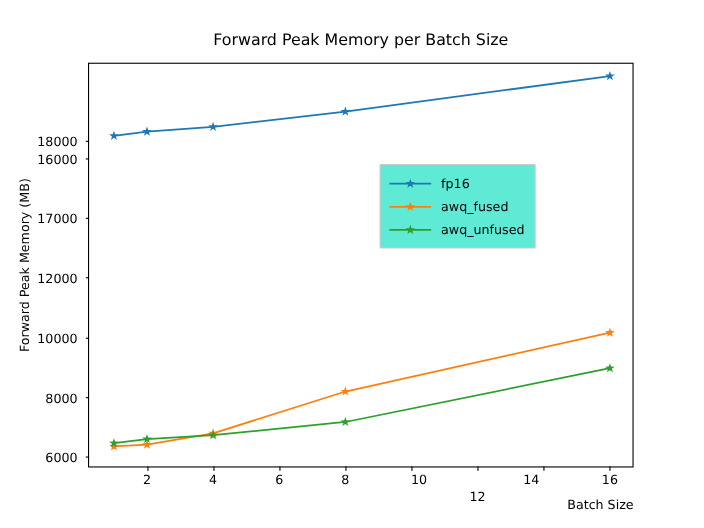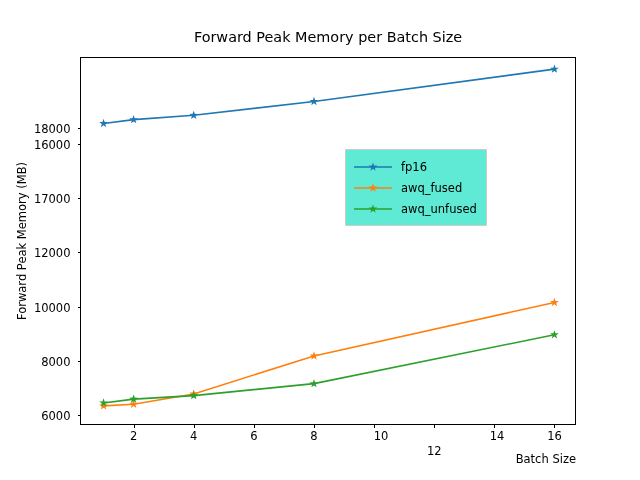--- a/index.html
+++ b/index.html
@@ -169,21 +169,21 @@
         <div class="tick-x-label" style="left: 112.727px;">4</div>
         <div class="tick-x" style="left: 172.848px;"></div>
         <div class="tick-x-label" style="left: 172.848px;">6</div>
         <div class="tick-x" style="left: 232.97px;"></div>
         <div class="tick-x-label" style="left: 232.97px;">8</div>
         <div class="tick-x" style="left: 293.091px;"></div>
         <div class="tick-x-label" style="left: 300px;">10</div>
         <div class="tick-x" style="left: 353.212px;"></div>
         <div class="tick-x-label" style="left: 353.212px; margin-top: 20px;">12</div>
         <div class="tick-x" style="left: 413.333px;"></div>
-        <div class="tick-x-label" style="left: 416px;">14</div>
+        <div class="tick-x-label" style="left: 402px;">14</div>
         <div class="tick-x" style="left: 473.455px;"></div>
         <div class="tick-x-label" style="left: 473.455px;">16</div>
       </div>
     <svg id="data-svg" viewBox="0 0 496 368" preserveAspectRatio="none">
         <polyline points="22.55,65.45 52.61,61.65 112.73,57.30 232.97,43.45 473.45,11.14" fill="none" stroke="#1f77b4" stroke-width="1.6"></polyline>
         <path d="M22.55,60.85L23.63,63.96L26.92,64.03L24.30,66.02L25.25,69.17L22.55,67.29L19.84,69.17L20.80,66.02L18.17,64.03L21.46,63.96Z" fill="#1f77b4"></path>
         <path d="M52.61,57.05L53.69,60.16L56.98,60.23L54.36,62.22L55.31,65.37L52.61,63.49L49.90,65.37L50.86,62.22L48.23,60.23L51.52,60.16Z" fill="#1f77b4"></path>
         <path d="M112.73,52.70L113.81,55.82L117.10,55.88L114.48,57.87L115.43,61.03L112.73,59.14L110.02,61.03L110.98,57.87L108.35,55.88L111.65,55.82Z" fill="#1f77b4"></path>
         <path d="M232.97,38.85L234.05,41.97L237.34,42.03L234.72,44.02L235.67,47.18L232.97,45.29L230.27,47.18L231.22,44.02L228.59,42.03L231.89,41.97Z" fill="#1f77b4"></path>
         <path d="M473.45,6.54L474.54,9.65L477.83,9.71L475.20,11.70L476.16,14.86L473.45,12.98L470.75,14.86L471.70,11.70L469.08,9.71L472.37,9.65Z" fill="#1f77b4"></path>

